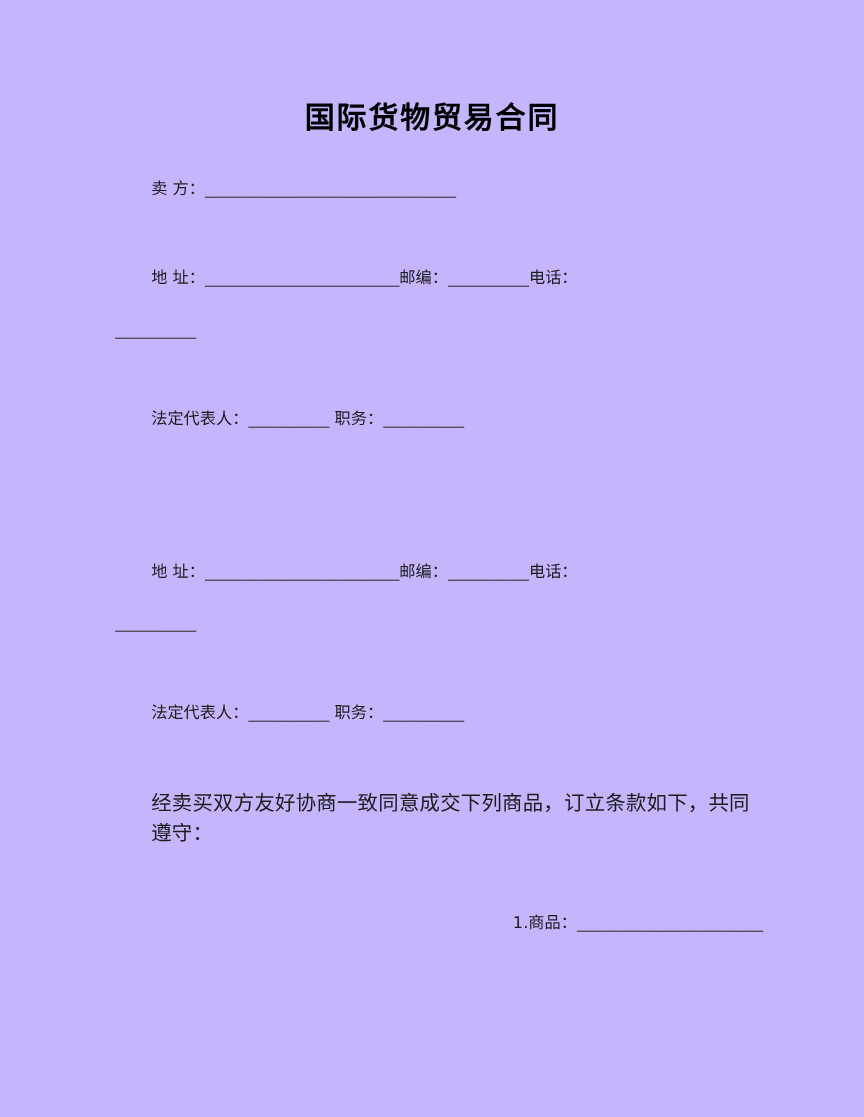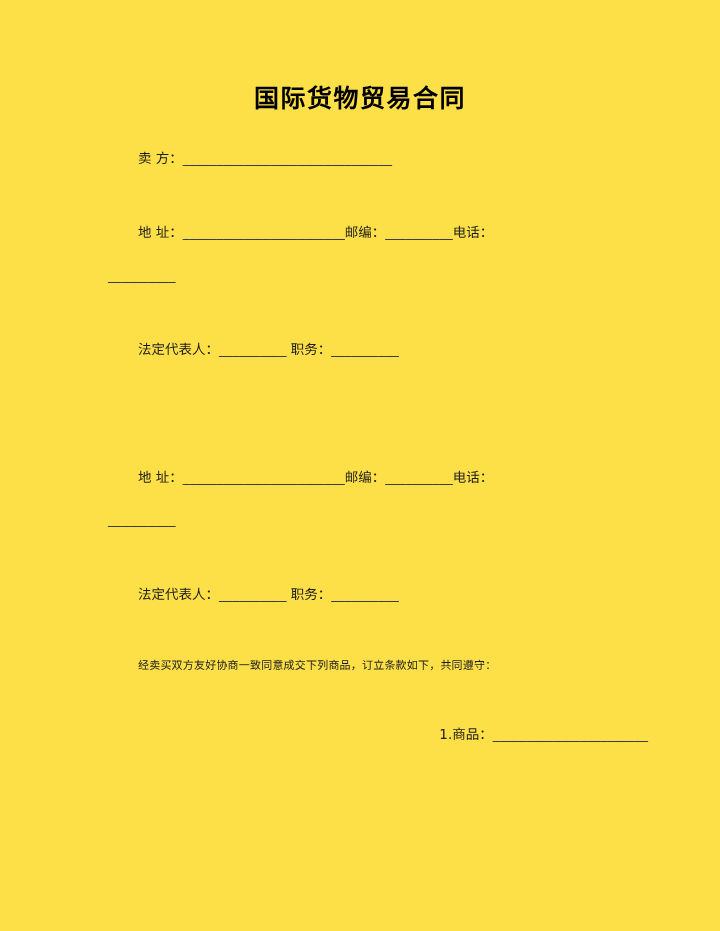--- a/index.html
+++ b/index.html
@@ -6,21 +6,21 @@
   html, body {
     margin: 0;
     padding: 0;
     background: #ffffff;
   }
 
   .page {
     position: relative;
     width: 720px;
     height: 931px;
-    background: #fde047;
+    background: #c4b5fd;
     overflow: hidden;
     font-family: "DejaVu Sans", "Liberation Sans", sans-serif;
     color: #1a1a1a;
     -webkit-font-smoothing: antialiased;
   }
 
   
   .doc-title {
     position: absolute;
     top: 84px;
@@ -31,21 +31,21 @@
     font-weight: bold;
     letter-spacing: 1.5px;
     color: #000000;
     line-height: 1.2;
   }
 
   
   .body-block {
     position: absolute;
     top: 148px;
-    left: 108px;
+    left: 96px;
     width: 540px;
   }
 
   .doc-line {
     font-size: 13.5px;
     line-height: 1.5;
     color: #1c1c1c;
     white-space: pre-wrap;
     word-break: break-all;
   }
@@ -64,21 +64,21 @@
     color: #3b3b3b;
   }
 
   .wrap-tail {
     padding-left: 0;
     color: #3b3b3b;
   }
 
   .para-text {
     padding-left: 30px;
-    font-size: 11px;
+    font-size: 17px;
     letter-spacing: 0.2px;
   }
 
   .item-line {
     padding-left: 30px;
     text-align: right;
   }
 </style>
 </head>
 <body>

